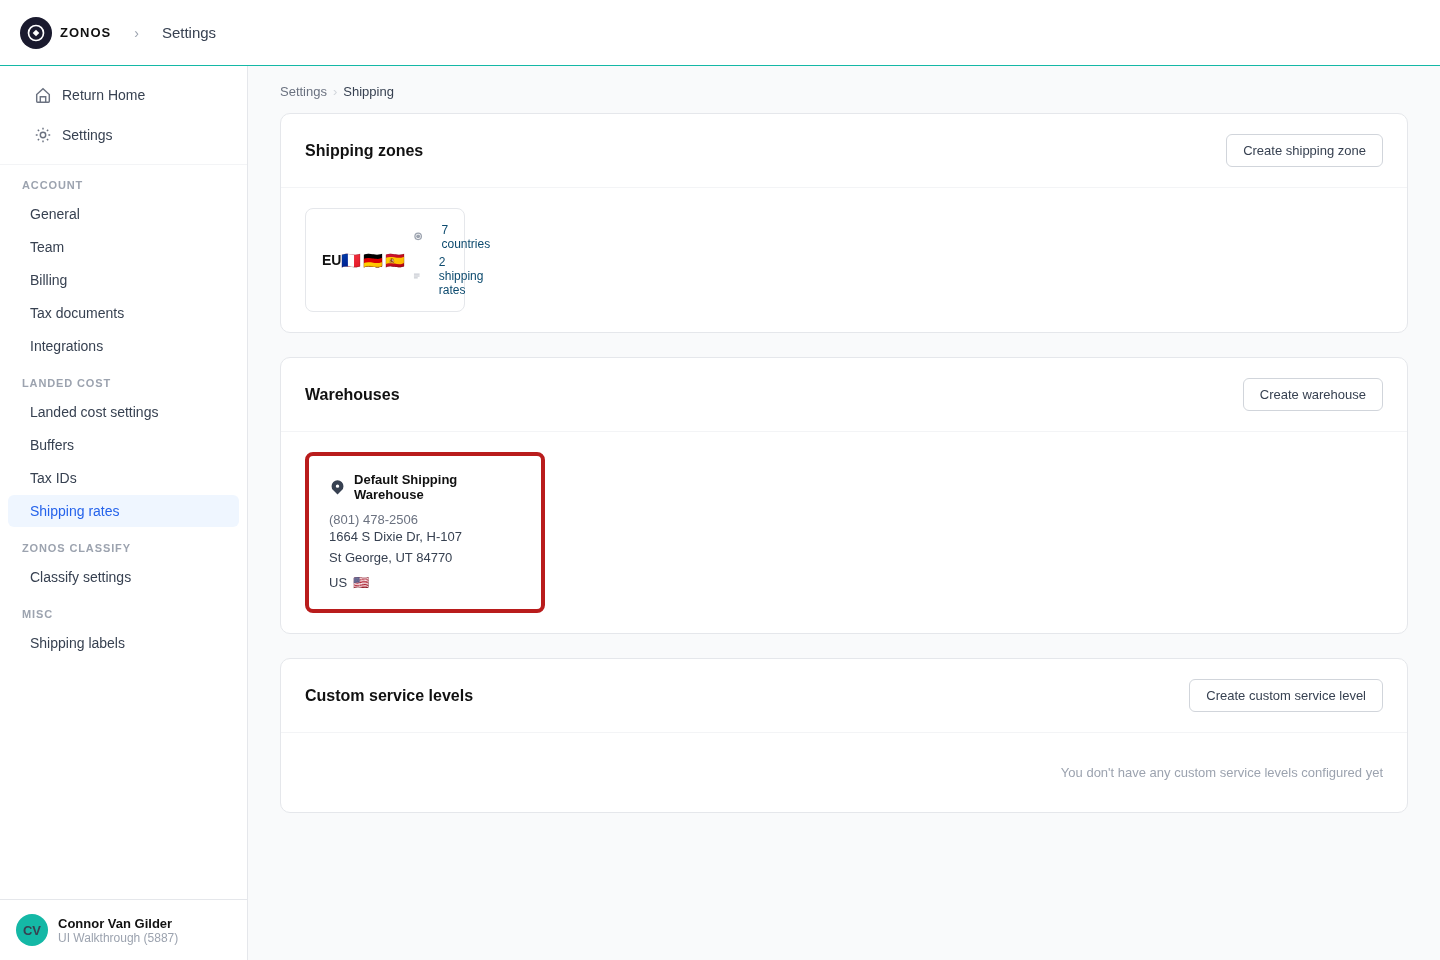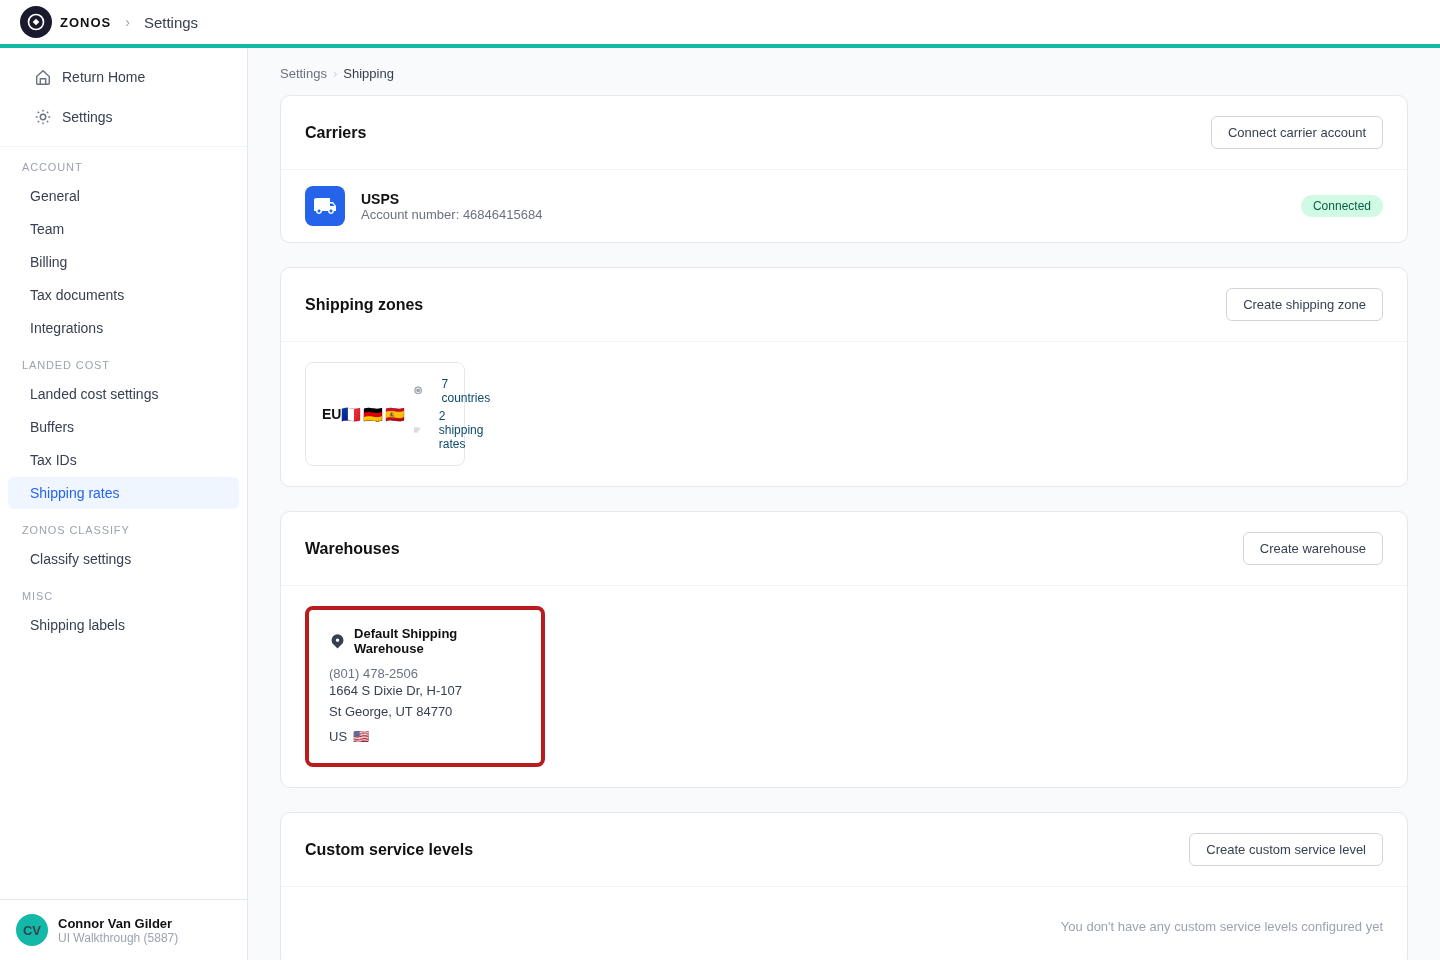--- a/index.html
+++ b/index.html
@@ -1,35 +1,35 @@
 <!DOCTYPE html>
 <html><head>
   <meta charset="utf-8">
   <style>
     * { box-sizing: border-box; margin: 0; padding: 0; }
     body { font-family: -apple-system, BlinkMacSystemFont, 'Segoe UI', sans-serif; background: #f5f5f5; display: flex; flex-direction: column; height: 960px; width: 1440px; overflow: hidden; }
 
     
-    .topbar { height: 48px; background: #fff; border-bottom: 4px solid #14b8a6; display: flex; align-items: center; padding: 0 20px; gap: 10px; flex-shrink: 0; }
+    .topbar { height: 66px; background: #fff; border-bottom: 1px solid #14b8a6; display: flex; align-items: center; padding: 0 20px; gap: 19px; flex-shrink: 0; }
     .topbar-logo { display: flex; align-items: center; gap: 8px; }
     .logo-icon { width: 32px; height: 32px; border-radius: 50%; background: #1a1a2e; display: flex; align-items: center; justify-content: center; }
     .logo-icon svg { width: 20px; height: 20px; }
     .topbar-brand { font-size: 13px; font-weight: 600; color: #111; letter-spacing: 1px; text-transform: uppercase; }
     .topbar-chevron { color: #9ca3af; font-size: 14px; margin: 0 4px; }
     .topbar-title { font-size: 15px; color: #374151; font-weight: 500; }
 
     
     .layout { display: flex; flex: 1; overflow: hidden; }
 
     
     .sidebar { width: 248px; background: #fff; border-right: 1px solid #e5e7eb; display: flex; flex-direction: column; overflow-y: auto; flex-shrink: 0; }
     .sidebar-top { padding: 8px 12px; border-bottom: 1px solid #f3f4f6; }
     .sidebar-nav-item { display: flex; align-items: center; gap: 10px; padding: 10px 14px; border-radius: 8px; cursor: pointer; color: #374151; font-size: 14px; margin: 2px 8px; }
     .sidebar-nav-item .nav-icon { width: 18px; height: 18px; color: #6b7280; flex-shrink: 0; }
-    .sidebar-section-label { font-size: 11px; font-weight: 400; color: #9ca3af; letter-spacing: 0.08em; text-transform: uppercase; padding: 14px 22px 6px; }
+    .sidebar-section-label { font-size: 11px; font-weight: 700; color: #9ca3af; letter-spacing: 0.08em; text-transform: uppercase; padding: 14px 22px 6px; }
     .sidebar-link { display: block; padding: 8px 22px; font-size: 14px; color: #374151; cursor: pointer; border-radius: 6px; margin: 1px 8px; }
     .sidebar-link.active { background: #eff6ff; color: #2563eb; font-weight: 500; }
 
     
     .sidebar-footer { margin-top: auto; padding: 14px 16px; border-top: 1px solid #e5e7eb; display: flex; align-items: center; gap: 10px; }
     .avatar { width: 32px; height: 32px; border-radius: 50%; background: #14b8a6; display: flex; align-items: center; justify-content: center; font-size: 13px; font-weight: 600; color: #374151; flex-shrink: 0; }
     .user-info { display: flex; flex-direction: column; }
     .user-name { font-size: 13px; font-weight: 600; color: #111; }
     .user-sub { font-size: 12px; color: #9ca3af; }
 
@@ -154,38 +154,20 @@
   </div>
 
   <div class="main">
 
     <div class="breadcrumb">
       <span class="breadcrumb-link">Settings</span>
       <span class="breadcrumb-chevron">›</span>
       <span class="breadcrumb-current">Shipping</span>
     </div>
 
-    <div class="card">
-      <div class="card-header">
-        <span class="card-title">Carriers</span>
-        <button class="btn">Connect carrier account</button>
-      </div>
-      <div class="carrier-row">
-        <div class="carrier-icon">
-          <svg viewBox="0 0 24 24" fill="white" width="24" height="24">
-            <path d="M20 8h-3V4H3c-1.1 0-2 .9-2 2v11h2c0 1.66 1.34 3 3 3s3-1.34 3-3h6c0 1.66 1.34 3 3 3s3-1.34 3-3h2v-5l-3-4zM6 18.5c-.83 0-1.5-.67-1.5-1.5s.67-1.5 1.5-1.5 1.5.67 1.5 1.5-.67 1.5-1.5 1.5zm13.5-9l1.96 2.5H17V9.5h2.5zm-1.5 9c-.83 0-1.5-.67-1.5-1.5s.67-1.5 1.5-1.5 1.5.67 1.5 1.5-.67 1.5-1.5 1.5z"></path>
-          </svg>
-        </div>
-        <div class="carrier-info">
-          <div class="carrier-name">USPS</div>
-          <div class="carrier-account">Account number: 46846415684</div>
-        </div>
-        <span class="badge-connected">Connected</span>
-      </div>
-    </div>
 
     <div class="card">
       <div class="card-header">
         <span class="card-title">Shipping zones</span>
         <button class="btn">Create shipping zone</button>
       </div>
       <div class="card-body">
         <div class="zone-card">
           <div class="zone-header">
             <span class="zone-name">EU</span>

